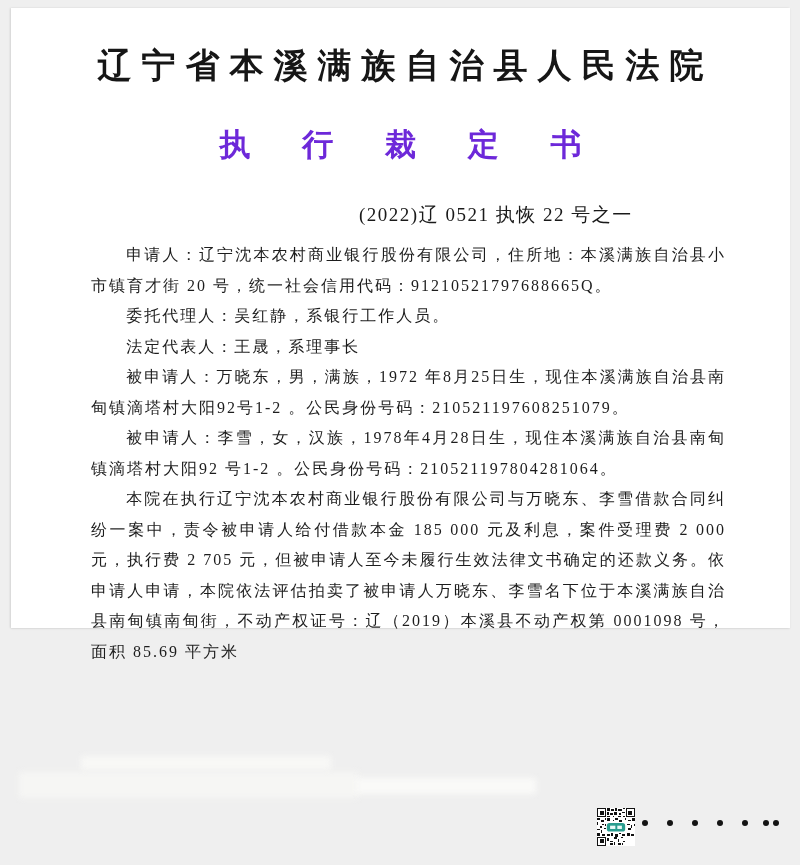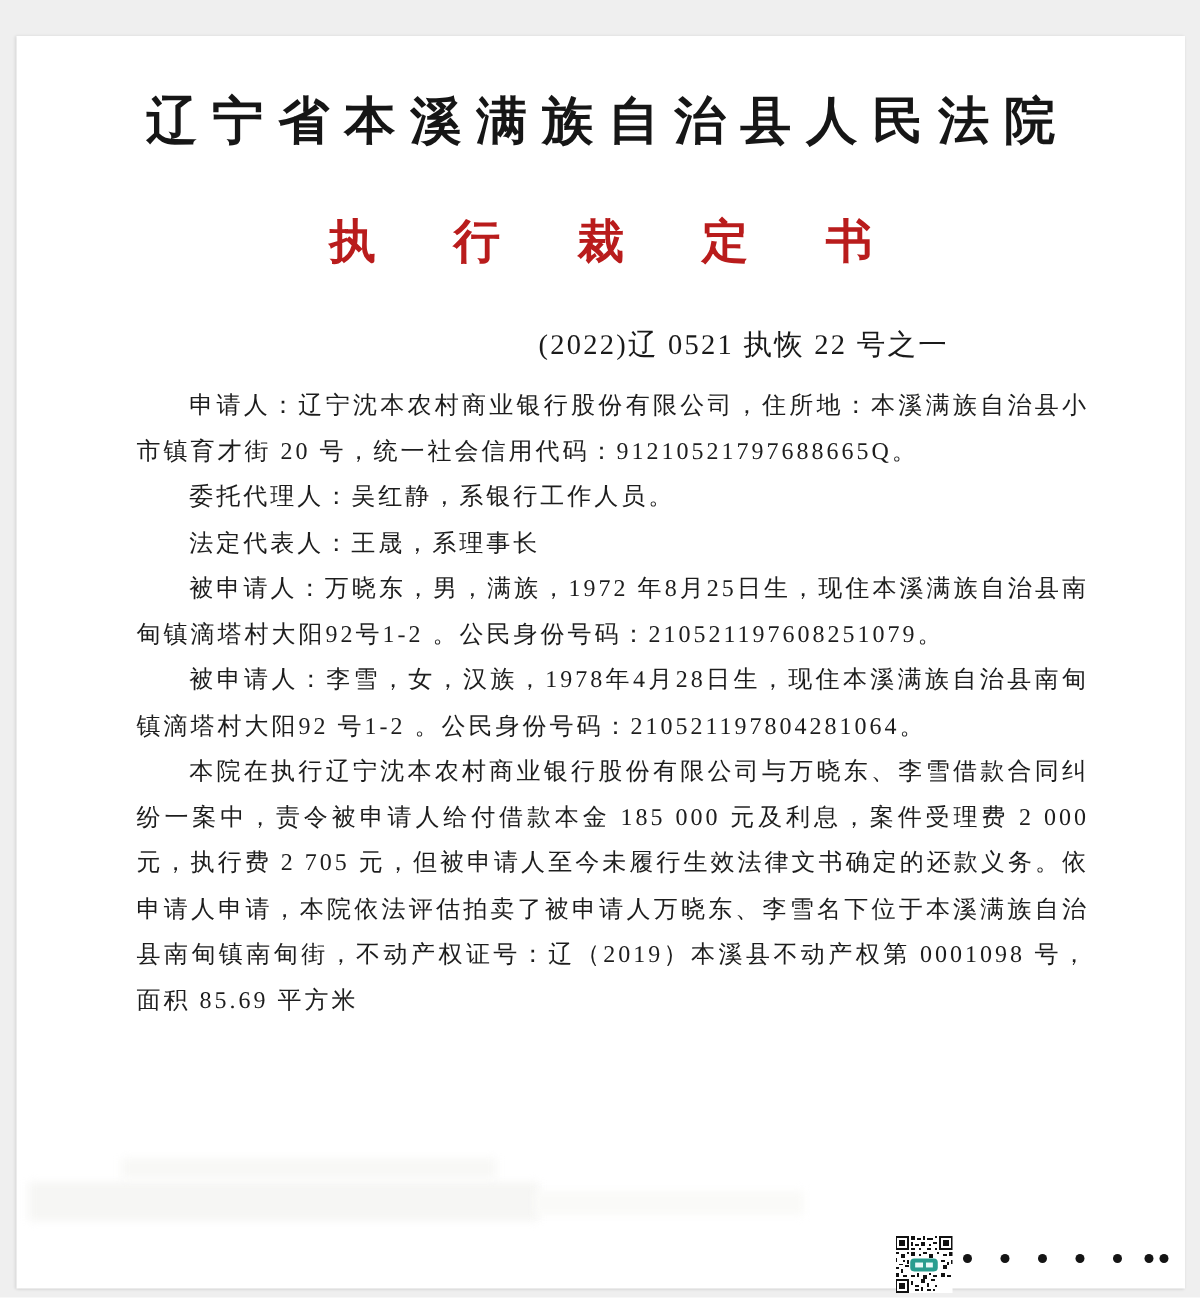--- a/index.html
+++ b/index.html
@@ -5,22 +5,22 @@
   html, body { margin: 0; padding: 0; }
   body {
     width: 800px; height: 865px;
     background: #efefef;
     overflow: hidden;
     font-family: "Liberation Serif", serif;
     position: relative;
   }
   .page {
     position: absolute;
-    left: 11px; top: 24px;
-    width: 779px; height: 835px;
+    left: 11px; top: 8px;
+    width: 779px; height: 620px;
     background: #ffffff;
     box-shadow: -1px 0 2px rgba(0,0,0,0.10), 0 1px 2px rgba(0,0,0,0.06);
   }
   .ghost { position: absolute; z-index: 0; }
   .g1 { left: 8px;  top: 764px; width: 340px; height: 26px; background: #f6f6f4; filter: blur(3px); }
   .g2 { left: 70px; top: 748px; width: 250px; height: 14px; background: #f8f8f6; filter: blur(3px); }
   .g3 { left: 345px; top: 770px; width: 180px; height: 16px; background: #fafaf8; filter: blur(3px); }
   .court {
     position: relative; z-index: 1;
     margin: 38px 0 0 0;
@@ -33,21 +33,21 @@
     line-height: 40px;
   }
   .doctitle {
     position: relative; z-index: 1;
     margin: 40px 0 0 0;
     text-align: center;
     font-size: 31px;
     font-weight: 700;
     letter-spacing: 22px;
     text-indent: 22px;
-    color: #b91c1c;
+    color: #6d28d9;
     line-height: 38px;
   }
   .caseno {
     position: relative; z-index: 1;
     margin: 38px 0 0 348px;
     font-size: 19px;
     font-weight: 400;
     letter-spacing: 1.5px;
     color: #1a1a1a;
     line-height: 26px;

